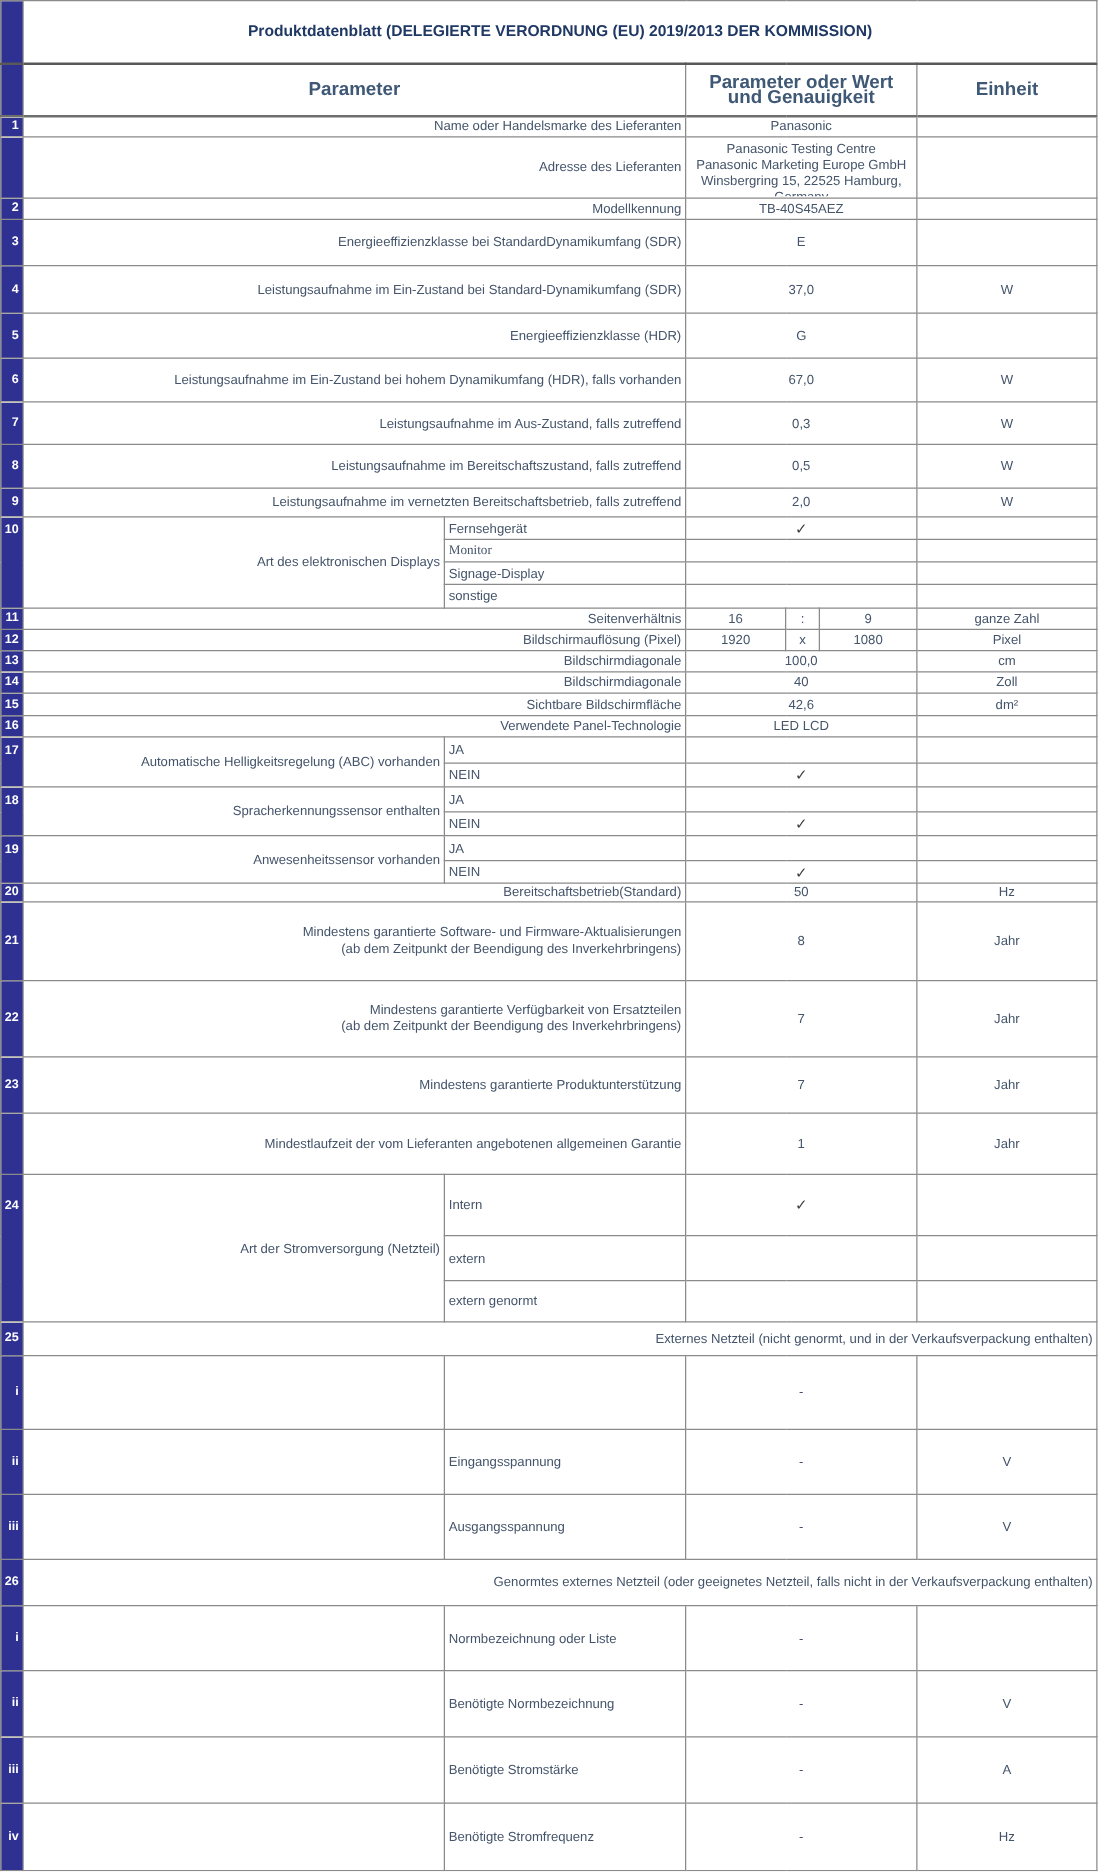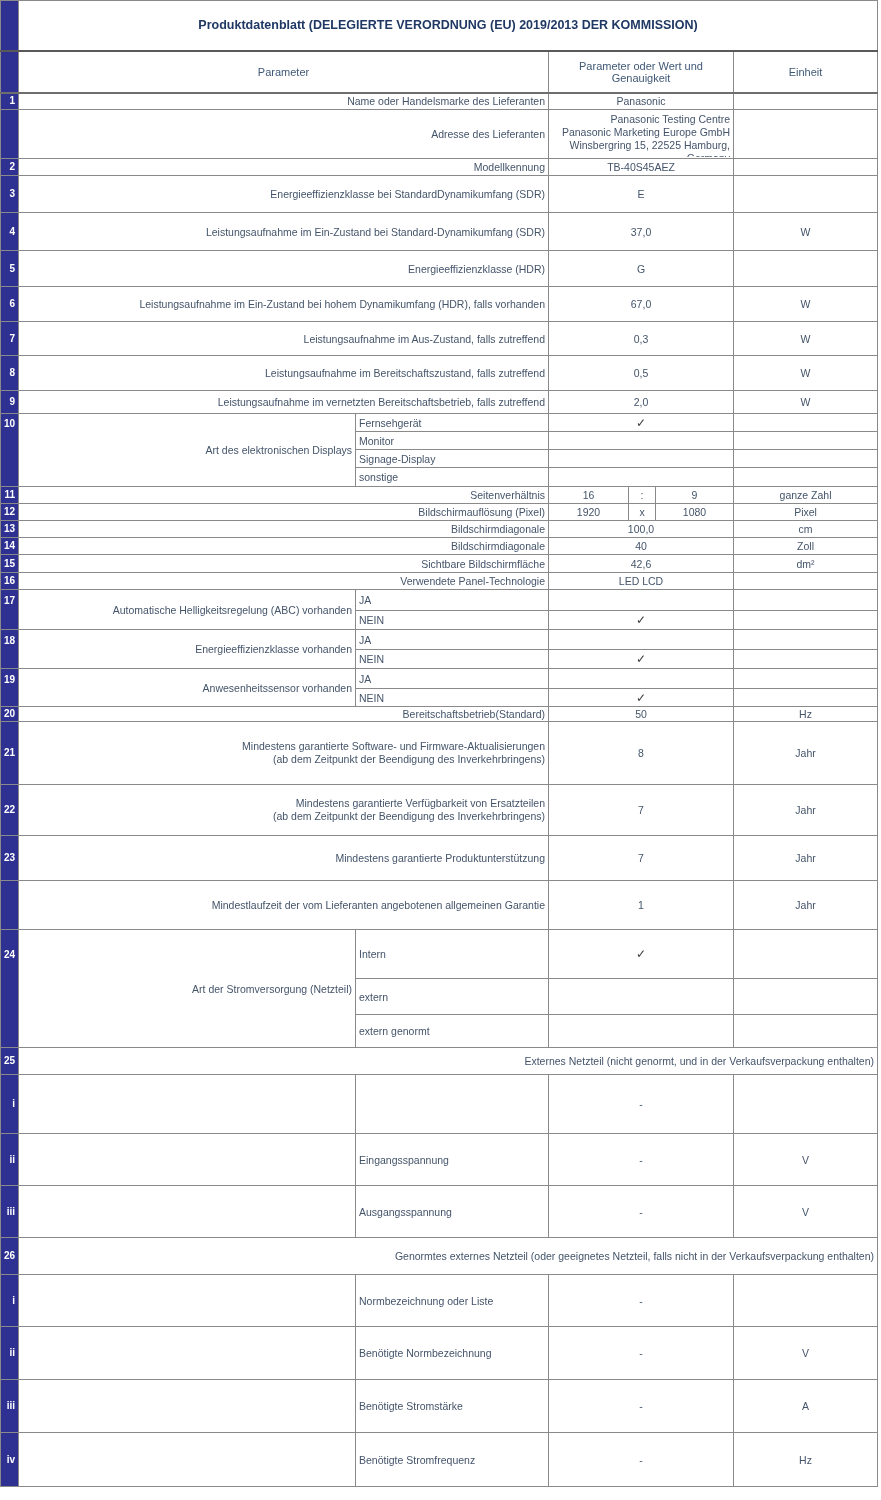--- a/index.html
+++ b/index.html
@@ -13,25 +13,25 @@
          font-size:10px;padding:1px 3px 1px 0;}
   td.num-top{vertical-align:top;}
   td.label{text-align:right;}
   td.sublabel{text-align:left;}
   td.val{text-align:center;}
   td.sep{text-align:center;}
   td.unit{text-align:center;}
   td.check{font-size:12px;color:#404040;}
   .lines div{line-height:13px;}
   td.clip{vertical-align:top;padding-top:3px;}
-  td.clip .lines{max-height:44px;overflow:hidden;text-align:right;}
+  td.clip .lines{max-height:44px;overflow:hidden;text-align:center;}
   tr.title-row td{border-bottom:2px solid #595959;}
   td.title{font-weight:bold;font-size:12.5px;color:#1f3864;text-align:center;}
   tr.header-row td{border-bottom:2px solid #6e6e6e;}
-  td.col-header{font-weight:normal;text-align:center;color:#3f5876;font-size:11px;}
+  td.col-header{font-weight:bold;text-align:center;color:#3f5876;font-size:15px;}
 </style>
 </head>
 <body>
 
 <div class="sheet">
   <table class="ds">
     <colgroup>
       <col style="width:18px">
         <col style="width:337px">
         <col style="width:193px">
@@ -118,21 +118,21 @@
           <td class="val" colspan="3">2,0</td>
           <td class="unit">W</td>
         </tr>
         <tr style="height: 18px;">
           <td class="num num-top" colspan="1" rowspan="4" style="padding-top: 4px;">10</td>
           <td class="label" colspan="1" rowspan="4">Art des elektronischen Displays</td>
           <td class="sublabel">Fernsehgerät</td>
           <td class="val check" colspan="3">✓</td>
           <td class="unit"></td>
         </tr>
-        <tr style="height: 18px;">
+        <tr style="height: 18px; font-family: Liberation Serif, serif;">
           <td class="sublabel">Monitor</td>
           <td class="val" colspan="3"></td>
           <td class="unit"></td>
         </tr>
         <tr style="height: 18px;">
           <td class="sublabel">Signage-Display</td>
           <td class="val" colspan="3"></td>
           <td class="unit"></td>
         </tr>
         <tr style="height: 19px;">
@@ -187,21 +187,21 @@
           <td class="val" colspan="3"></td>
           <td class="unit"></td>
         </tr>
         <tr style="height: 19px;">
           <td class="sublabel">NEIN</td>
           <td class="val check" colspan="3">✓</td>
           <td class="unit"></td>
         </tr>
         <tr style="height: 20px;">
           <td class="num num-top" colspan="1" rowspan="2" style="padding-top: 5px;">18</td>
-          <td class="label" colspan="1" rowspan="2">Energieeffizienzklasse vorhanden</td>
+          <td class="label" colspan="1" rowspan="2">Spracherkennungssensor enthalten</td>
           <td class="sublabel">JA</td>
           <td class="val" colspan="3"></td>
           <td class="unit"></td>
         </tr>
         <tr style="height: 19px;">
           <td class="sublabel">NEIN</td>
           <td class="val check" colspan="3">✓</td>
           <td class="unit"></td>
         </tr>
         <tr style="height: 20px;">
@@ -226,21 +226,21 @@
           <td class="num">21</td>
           <td class="label" colspan="2">
             <div class="lines">
               <div>Mindestens garantierte Software- und Firmware-Aktualisierungen</div>
               <div>(ab dem Zeitpunkt der Beendigung des Inverkehrbringens)</div>
             </div>
           </td>
           <td class="val" colspan="3">8</td>
           <td class="unit">Jahr</td>
         </tr>
-        <tr style="height: 51px;">
+        <tr style="height: 61px;">
           <td class="num">22</td>
           <td class="label" colspan="2">
             <div class="lines">
               <div>Mindestens garantierte Verfügbarkeit von Ersatzteilen</div>
               <div>(ab dem Zeitpunkt der Beendigung des Inverkehrbringens)</div>
             </div>
           </td>
           <td class="val" colspan="3">7</td>
           <td class="unit">Jahr</td>
         </tr>

